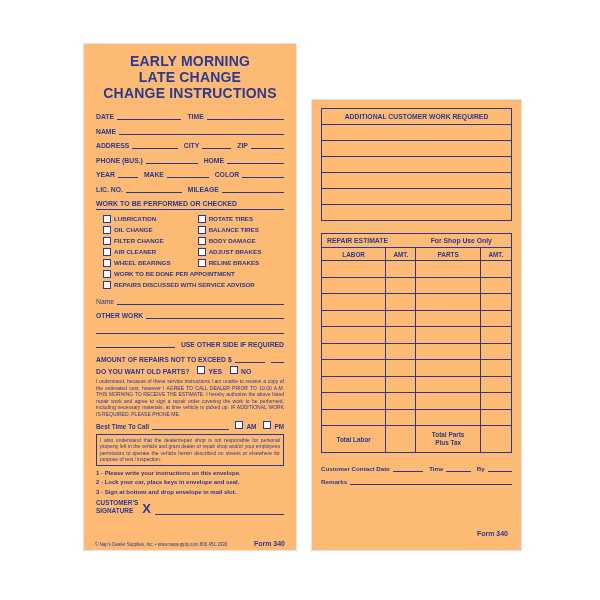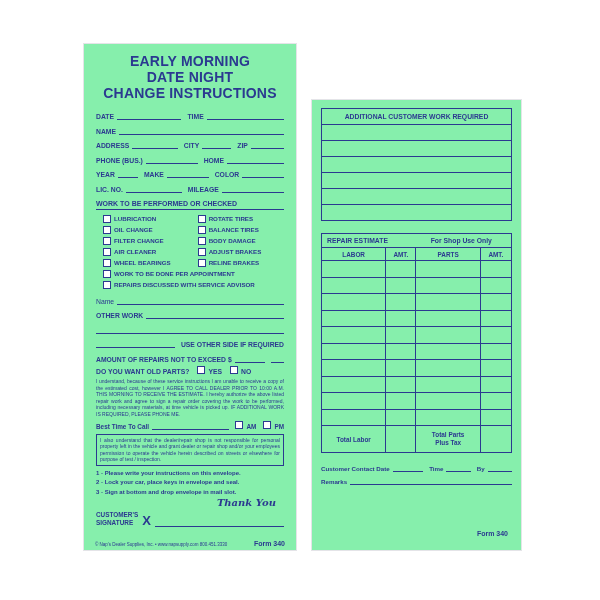--- a/index.html
+++ b/index.html
@@ -1,21 +1,21 @@
 <!DOCTYPE html>
 <html><head>
 <meta charset="utf-8">
 <style>
   html,body { margin:0; padding:0; background:#ffffff; }
   .canvas {
     position:relative; width:600px; height:600px; background:#ffffff;
     font-family:"Liberation Sans", sans-serif; color:var(--ink, #2b3990);
     overflow:hidden;
   }
-  .panel { position:absolute; background:#86efac; box-sizing:border-box; box-shadow:0 0 0 1px #e4e4e8; }
+  .panel { position:absolute; background:#fdba74; box-sizing:border-box; box-shadow:0 0 0 1px #e4e4e8; }
   .panel.left  { left:84px;  top:44px;  width:212px; height:506px; padding:9px 12px 14px 12px; }
   .panel.right { left:312px; top:100px; width:209px; height:450px; padding:8px 9px; }
 
   .title { text-align:center; font-weight:bold; font-size:14px; line-height:1.13; letter-spacing:0.2px; margin-top:1px; }
 
   .frow { display:flex; align-items:flex-end; font-size:6.8px; font-weight:bold; height:12px; margin-top:2.5px; white-space:nowrap; }
   .frow .lbl { margin-right:3px; }
   .fline { border-bottom:1px solid var(--ink); height:7px; margin-right:6px; }
   .fline:last-child { margin-right:0; }
 
@@ -70,21 +70,21 @@
 </style>
 </head>
 <body>
 
 <div class="canvas" style="--ink: #2b3990;">
 
   <div class="panel left">
 
     <div class="title">
       <div>EARLY MORNING</div>
-      <div>DATE NIGHT</div>
+      <div>LATE CHANGE</div>
       <div>CHANGE INSTRUCTIONS</div>
     </div>
 
     <div class="frow" style="margin-top:7px;">
       <span class="lbl">DATE</span>
       <span class="fline" style="flex:1;"></span>
       <span class="lbl">TIME</span>
       <span class="fline" style="flex:1.2;"></span>
     </div>
 
@@ -226,21 +226,20 @@
     </div>
 
     <div class="fine fine-box">I also understand that the dealer/repair shop is not responsible for personal property left in the vehicle and grant dealer or repair shop and/or your employees permission to operate the vehicle herein described on streets or elsewhere for purpose of test / inspection.</div>
 
     <div class="instr">
       <div>1 - Please write your instructions on this envelope.</div>
       <div>2 - Lock your car, place keys in envelope and seal.</div>
       <div>3 - Sign at bottom and drop envelope in mail slot.</div>
     </div>
 
-    <div class="thanks">Thank You</div>
 
     <div class="sig-row">
       <div class="sig-labels">
         <div>CUSTOMER'S</div>
         <div>SIGNATURE</div>
       </div>
       <span class="sig-x">X</span>
       <span class="sig-line"></span>
     </div>
 

